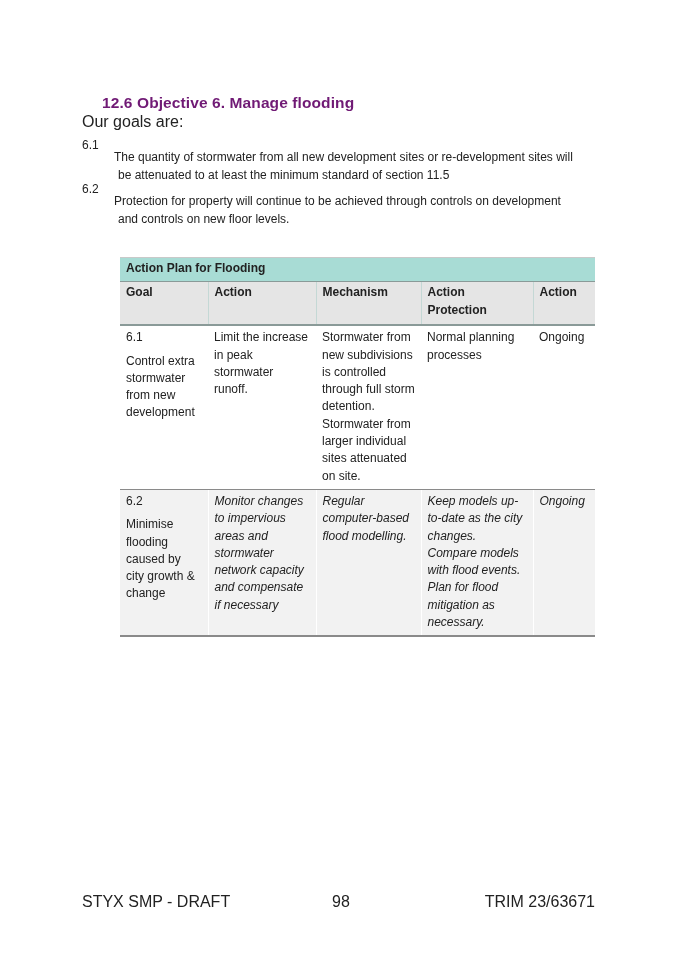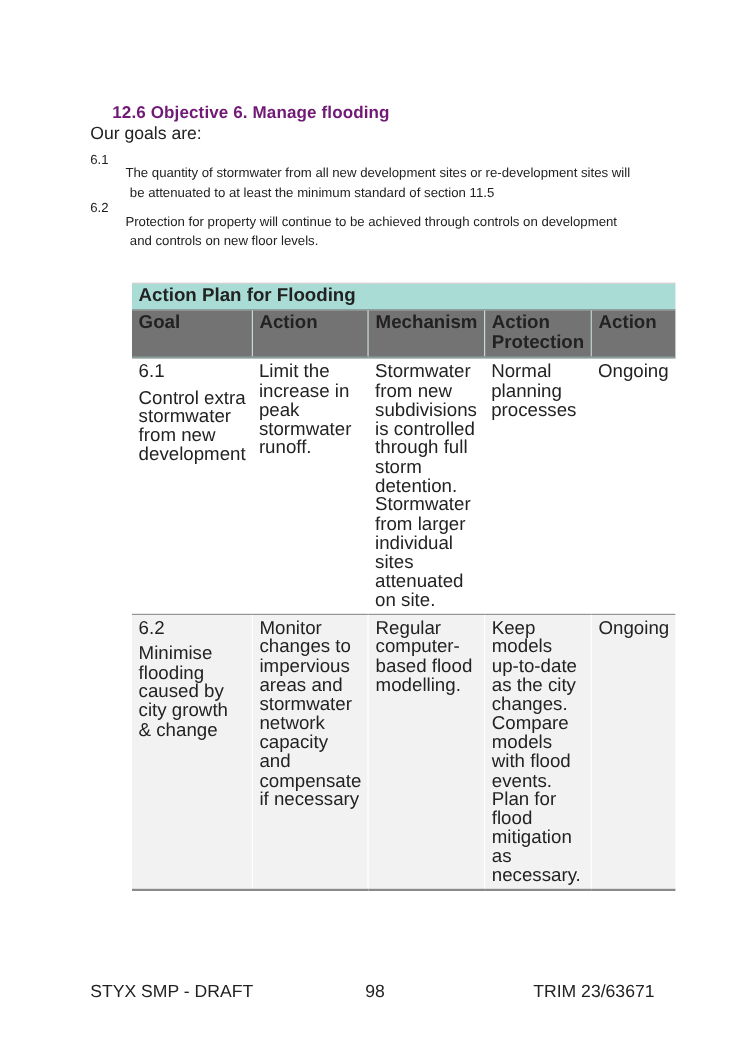--- a/index.html
+++ b/index.html
@@ -14,36 +14,36 @@
   }
   .intro { position: absolute; left: 82px; top: 113px; font-size: 16px; margin: 0; }
   .goal-item { position: absolute; left: 82px; width: 510px; font-size: 12px; line-height: 18px; }
   .goal-item .num { position: absolute; left: 0; top: 0; }
   #goal1 { top: 136px; }
   #goal2 { top: 180px; }
   .goal-item p { margin: 12px; padding-left: 24px; text-indent: -4px; }
 
   table.plan {
     position: absolute; left: 120px; top: 257px; width: 475px;
-    border-collapse: collapse; font-size: 17px; line-height: 17.3px;
+    border-collapse: collapse; font-size: 12px; line-height: 17.3px;
   }
   table.plan td, table.plan th { vertical-align: top; text-align: left; padding: 2px 6px 4px 6px; }
   table.plan .title-row th {
     background: #a8dcd5; font-weight: bold; padding: 2px 6px 4px 6px;
     border-top: 1px solid #c9c9c9; border-bottom: 1px solid #8a9a98;
   }
   table.plan .head-row th {
-    background: #737373; font-weight: bold; height: 36px;
+    background: #e5e5e5; font-weight: bold; height: 36px;
     border-bottom: 2px solid #8a9a98;
   }
   table.plan .head-row th + th { border-left: 1px solid #c4d8d5; margin-left: 12px; }
   table.plan .row-a td { background: #ffffff; height: 150px; padding-top: 3px; }
   table.plan .row-b td { background: #f2f2f2; height: 117px; padding-top: 3px;
     border-top: 1px solid #8a8a8a; border-bottom: 2px solid #8a8a8a; }
-  table.plan .row-b td + td { border-left: 1px solid #ffffff; }
+  table.plan .row-b td + td { border-left: 1px solid #ffffff; font-style: italic; }
   .goal-num { display: block; margin-bottom: 6px; }
   col.c1 { width: 88px; } col.c2 { width: 108px; } col.c3 { width: 105px; }
   col.c4 { width: 112px; } col.c5 { width: 62px; }
 
   .footer { position: absolute; top: 893px; font-size: 16px; }
   .footer.left { left: 82px; }
   .footer.center { left: 332px; }
   .footer.right { right: 80px; }
 </style>
 </head>

